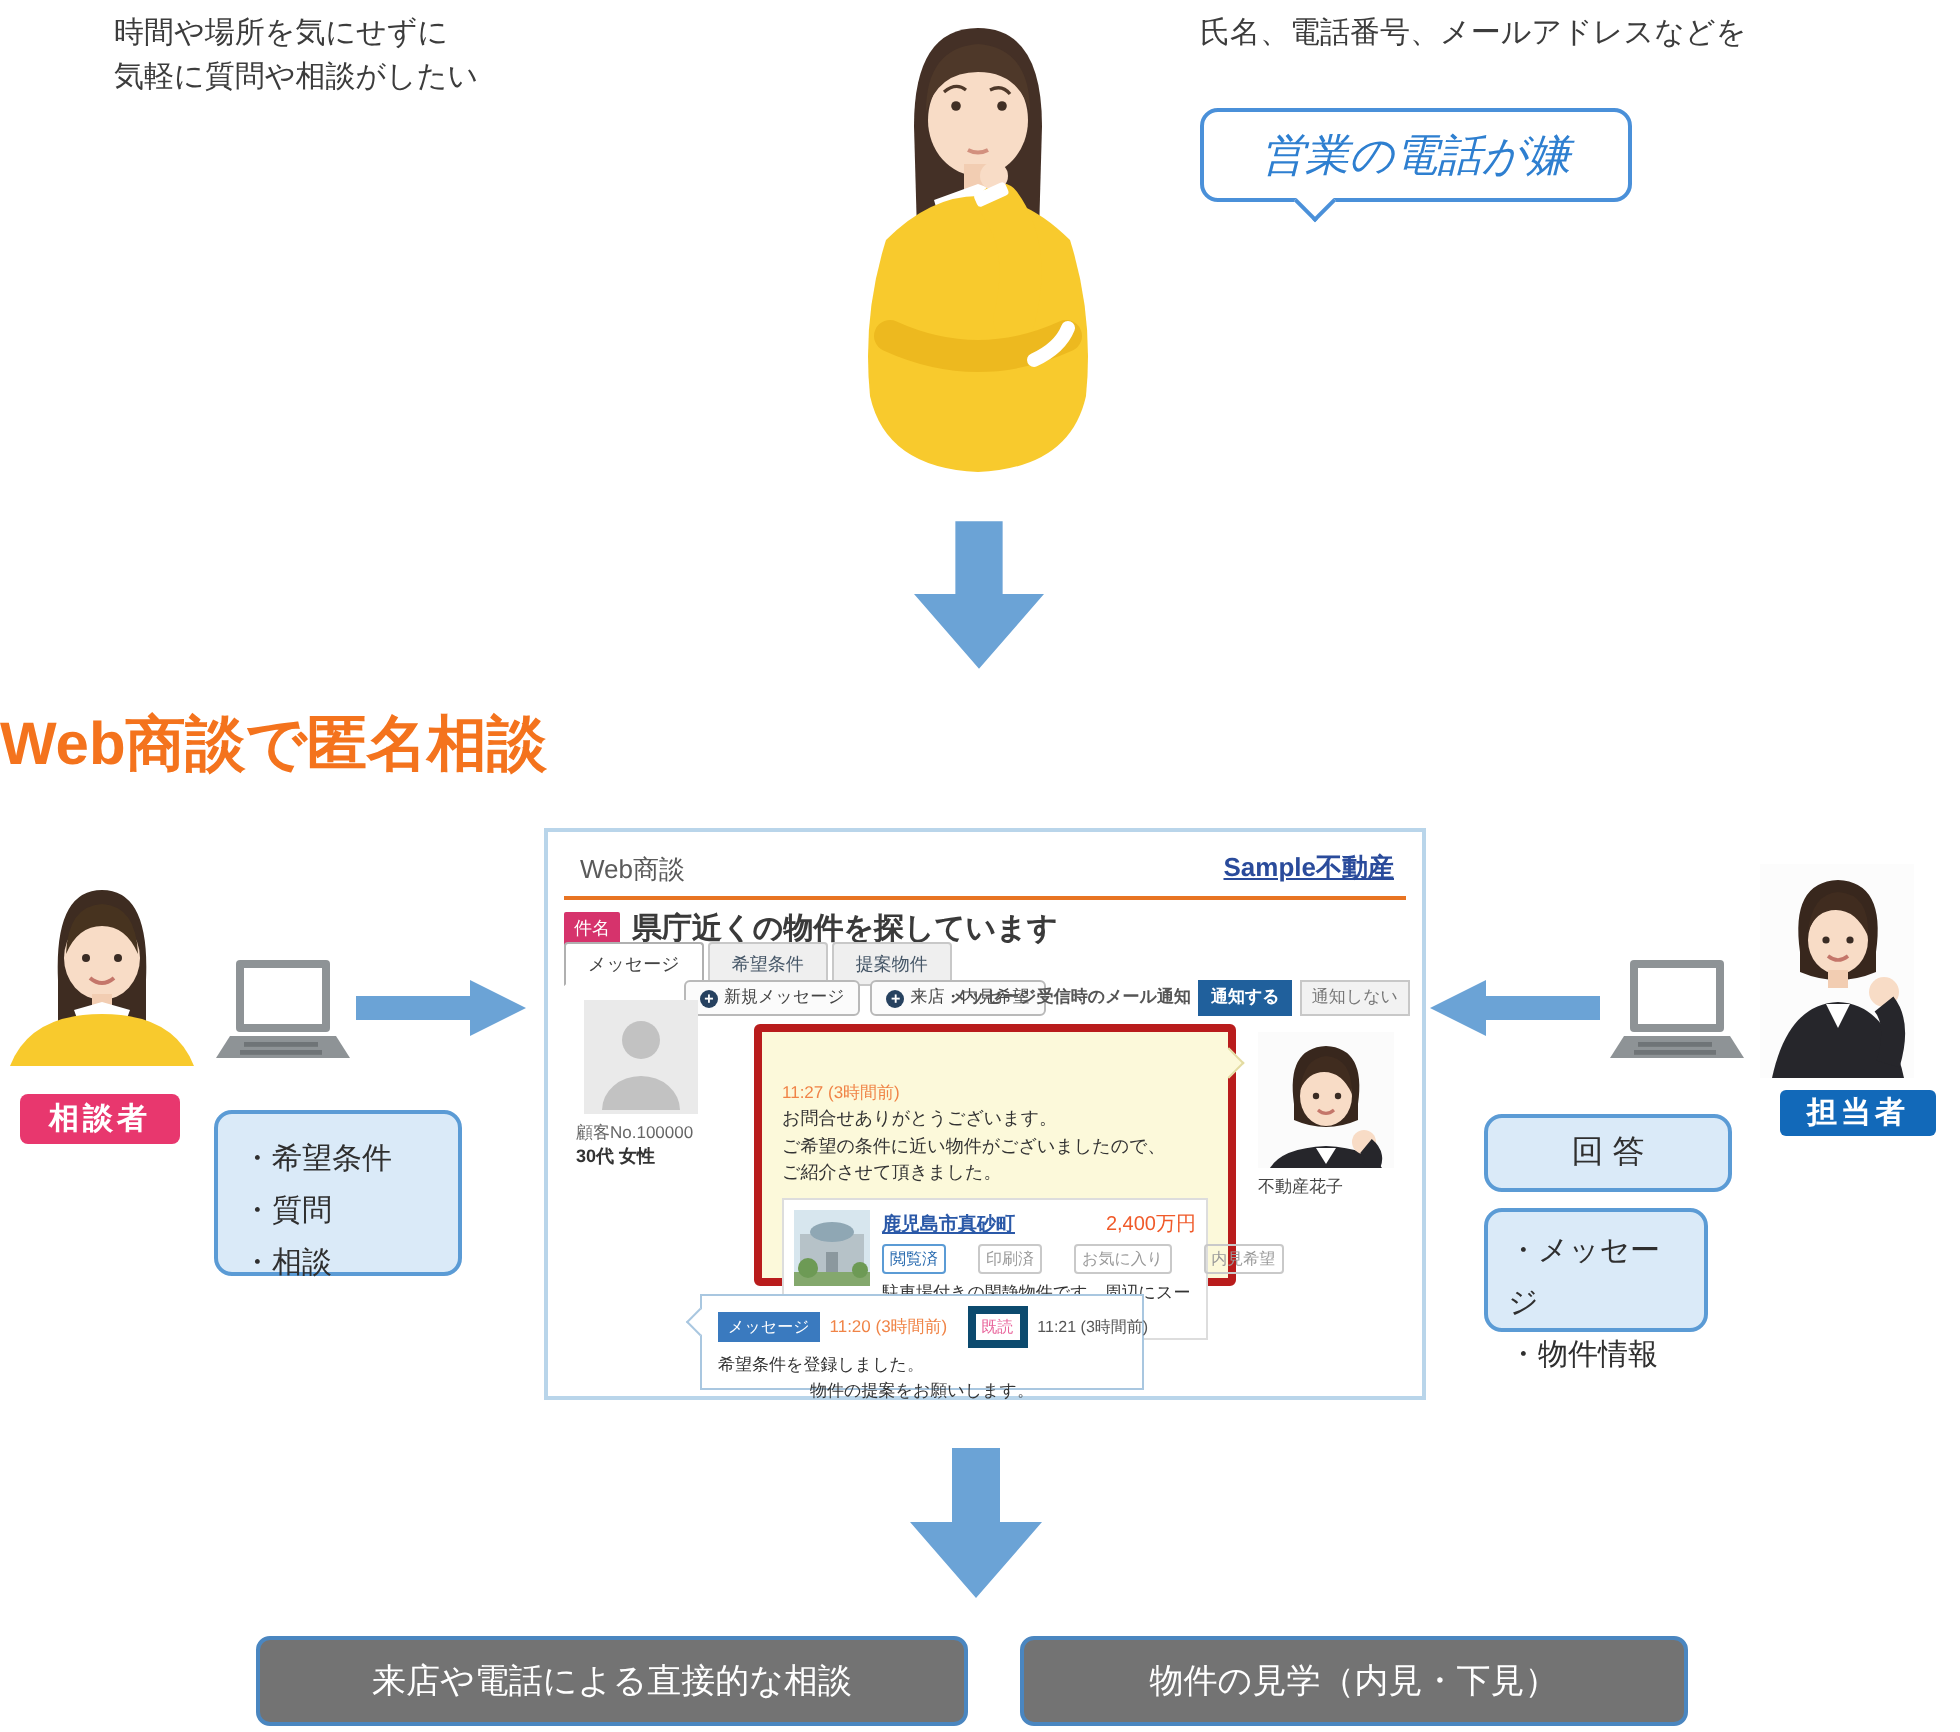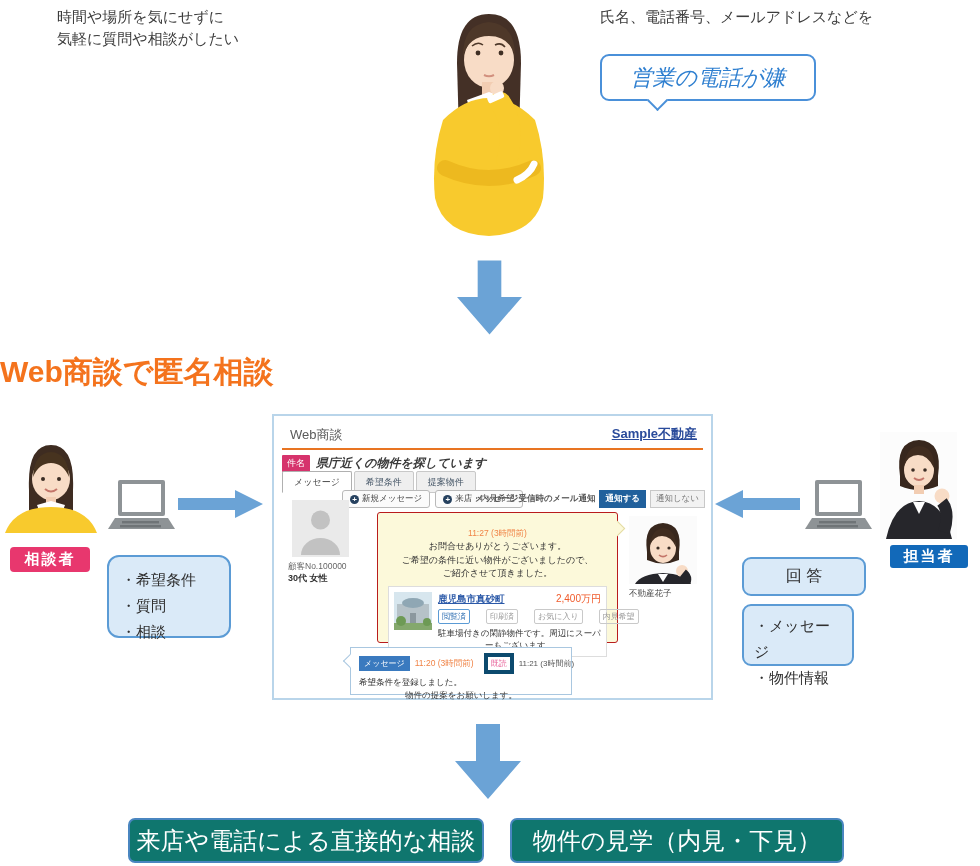--- a/index.html
+++ b/index.html
@@ -35,34 +35,34 @@
   .flowbox .li{font-size:15px;line-height:1.72;}
   .flowbox.center{display:flex;align-items:center;justify-content:center;font-size:16px;}
 
   
   .appwin{background:#fff;border:2px solid #b9d5ea;}
   .app-title{font-size:13px;color:#5a5a5a;}
   .app-brand{font-size:13px;color:#2a4b9b;font-weight:600;text-decoration:underline;cursor:pointer;}
   .app-divider{height:2px;background:#e87422;}
   .subject-row{display:flex;align-items:center;gap:6px;}
   .subject-badge{background:#d6336c;color:#fff;font-size:9px;padding:2px 5px;border-radius:1px;}
-  .subject-text{font-size:12px;color:#3a3a3a;font-weight:600;font-style:italic;}
+  .subject-text{font-size:15px;color:#3a3a3a;font-weight:600;}
   .tabs-row{display:flex;gap:2px;align-items:flex-end;}
   .tab{font-size:9px;padding:4px 11px 3px;border:1px solid #c8c8c8;background:#efefef;color:#445566;border-radius:2px 2px 0 0;cursor:pointer;}
   .tab.active{background:#fff;border:1px solid #b0b0b0;border-bottom:1px solid #fff;color:#444;}
   .mini-btn{display:flex;align-items:center;gap:3px;background:#fbfbfb;border:1px solid #b9b9b9;border-radius:3px;padding:2px 7px;font-size:8.5px;color:#444;cursor:pointer;white-space:nowrap;}
   .plus-ic{display:inline-block;width:9px;height:9px;border-radius:50%;background:#26415f;color:#fff;font-size:8px;line-height:9px;text-align:center;font-weight:700;}
   .toolbar-right{display:flex;align-items:center;gap:4px;white-space:nowrap;}
   .mail-label{font-size:8.5px;color:#555;font-weight:600;}
   .notify-on{background:#20609c;color:#fff;font-size:8.5px;font-weight:600;padding:3px 6px;cursor:pointer;}
   .notify-off{background:#f2f2f2;border:1px solid #c8c8c8;color:#777;font-size:8.5px;padding:2px 5px;cursor:pointer;}
   .cust-no{font-size:8.5px;color:#666;}
   .cust-profile{font-size:9px;font-weight:700;color:#333;}
 
-  .ybubble{background:#fcf9da;border:1px solid #b91c1c;border-radius:3px;padding:15px 10px;text-align:center;}
+  .ybubble{background:#fcf9da;border:4px solid #b91c1c;border-radius:3px;padding:25px 10px;}
   .ybubble .tail-right{position:absolute;right:-6px;top:10px;width:11px;height:11px;background:#fcf9da;border-top:1px solid #e3dba2;border-right:1px solid #e3dba2;transform:rotate(45deg);}
   .msg-time{color:#f08447;font-size:8.5px;}
   .msg-text{font-size:9px;color:#333;line-height:1.5;}
   .prop-card{margin-top:5px;background:#fff;border:1px solid #ddd;padding:5px;display:flex;gap:6px;}
   .prop-right{flex:1;min-width:0;}
   .prop-row1{display:flex;justify-content:space-between;align-items:baseline;}
   .prop-link{font-size:9.5px;font-weight:700;color:#2b59a8;text-decoration:underline;cursor:pointer;}
   .prop-price{font-size:10px;color:#f05a2a;}
   .chips{display:flex;gap:16px;margin-top:3px;}
   .chip{border:1px solid #c9c9c9;color:#9a9a9a;border-radius:2px;font-size:8px;padding:1px 3px;white-space:nowrap;cursor:pointer;}
@@ -72,22 +72,22 @@
 
   .wbubble{background:#fff;border:1px solid #a9c7e0;padding:5px 8px;}
   .wbubble .tail-left{position:absolute;left:-6px;top:8px;width:10px;height:10px;background:#fff;border-left:1px solid #a9c7e0;border-bottom:1px solid #a9c7e0;transform:rotate(45deg);}
   .wb-header{display:flex;align-items:center;gap:5px;white-space:nowrap;}
   .msg-badge{background:#3a7abf;color:#fff;font-size:8px;padding:2px 5px;}
   .read-badge{border:4px solid #0c4a6e;color:#e8639a;font-size:8px;padding:1px 3px;margin-left:5px;}
   .read-time{font-size:8px;color:#555;}
   .wb-line{font-size:8.5px;color:#333;line-height:1.5;margin-top:2px;}
 
   .result-btn{
-    background:#0f766e;border:2px solid #4a86c0;border-radius:7px;color:#fff;
-    display:flex;align-items:center;justify-content:center;font-size:24px;
+    background:#737373;border:2px solid #4a86c0;border-radius:7px;color:#fff;
+    display:flex;align-items:center;justify-content:center;font-size:17px;
   }
 </style>
 </head>
 <body>
 
 <div class="canvas">
 
   <div class="abs note" style="left:57px;top:6px;">
     <div>時間や場所を気にせずに</div>
     <div>気軽に質問や相談がしたい</div>
@@ -159,21 +159,21 @@
       <rect x="12" y="45" width="41" height="2.4" fill="#6f7477"></rect>
     </svg>
   </div>
 
   <div class="abs arrow" style="left:178px;top:490px;">
     <svg width="85" height="28" viewBox="0 0 85 28">
         <polygon points="0,8 57,8 57,0 85,14 57,28 57,20 0,20" fill="#6ba3d6"></polygon>
       </svg>
   </div>
 
-  <div class="abs flowbox" style="left:107px;top:555px;width:124px;height:83px;padding:10px 12px;border-radius:12px;">
+  <div class="abs flowbox" style="left:107px;top:555px;width:124px;height:83px;padding:10px 12px;">
     <div class="li">・希望条件</div>
     <div class="li">・質問</div>
     <div class="li">・相談</div>
   </div>
 
   <div class="abs appwin" style="left:272px;top:414px;width:441px;height:286px;">
 
     <div class="abs app-title" style="left:16px;top:10px;">Web商談</div>
     <div class="abs app-brand" style="right:14px;top:9px;">Sample不動産</div>
     <div class="abs app-divider" style="left:8px;right:8px;top:32px;"></div>

